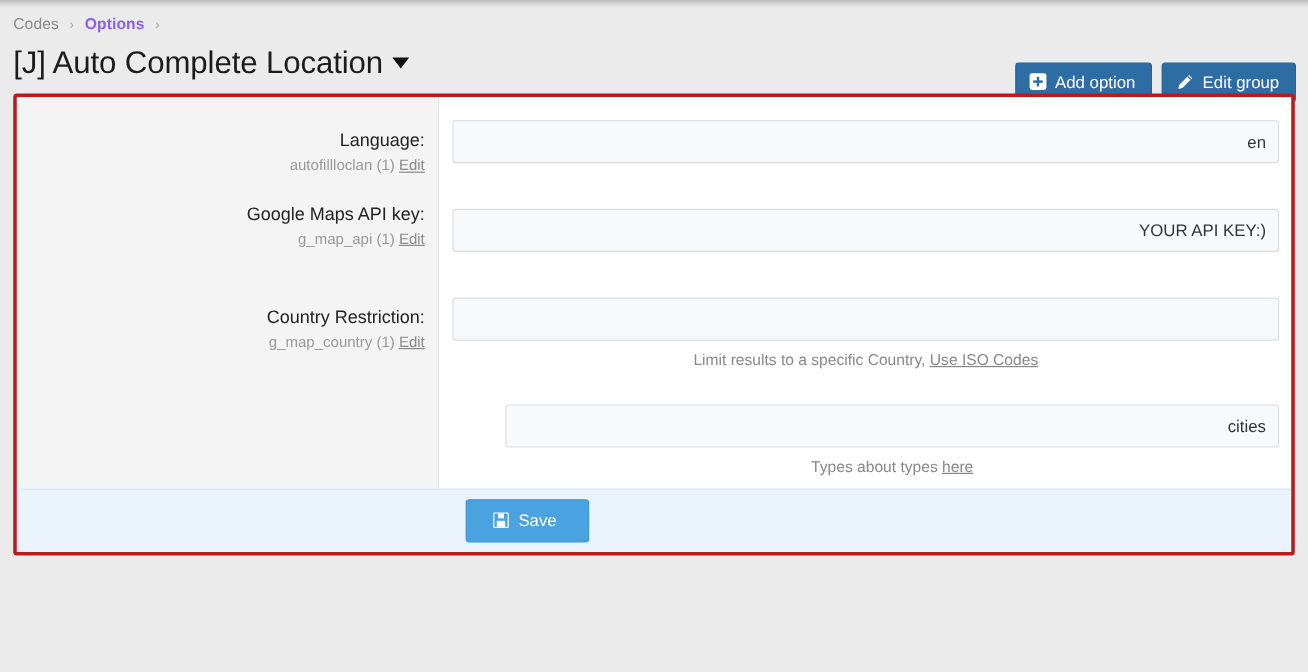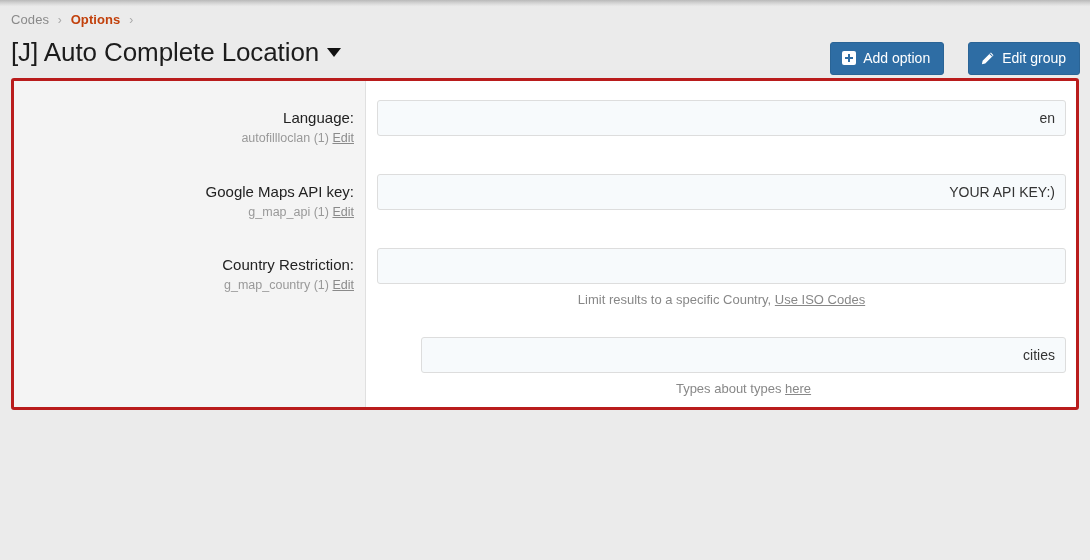--- a/index.html
+++ b/index.html
@@ -37,21 +37,21 @@
     font-size: 13px;
     color: #8a8a8a;
     letter-spacing: .1px;
     white-space: nowrap;
   }
   .breadcrumb .crumb {
     color: #8a8a8a;
     text-decoration: none;
   }
   .breadcrumb .crumb.active {
-    color: #c2410c;
+    color: #8b5cf6;
     font-weight: bold;
   }
   .breadcrumb .sep {
     color: #a9a9a9;
     margin: 0 5px;
     font-size: 12px;
   }
 
   
   .title-row {
@@ -77,23 +77,23 @@
     margin-left: 8px;
     width: 0; height: 0;
     border-left: 7px solid transparent;
     border-right: 7px solid transparent;
     border-top: 9px solid #111;
   }
 
   .top-actions {
     position: absolute;
     right: 10px;
-    top: 9px;
+    top: 19px;
     display: flex;
-    gap: 24px;
+    gap: 8px;
   }
   .btn {
     border: 1px solid transparent;
     border-radius: 3px;
     font-family: "Liberation Sans", sans-serif;
     font-size: 14px;
     cursor: pointer;
     display: inline-flex;
     align-items: center;
     white-space: nowrap;
@@ -326,21 +326,21 @@
             <div class="lbl-main">Language:</div>
             <div class="lbl-sub">
               <span>autofillloclan</span>
               <span>(1)</span>
               <span class="edit-link">Edit</span>
             </div>
           </div>
         </div>
 
         <div class="row l2">
-          <div class="lbl-wrap" style="top:27px;">
+          <div class="lbl-wrap" style="top:14px;">
             <div class="lbl-main">Google Maps API key:</div>
             <div class="lbl-sub">
               <span>g_map_api</span>
               <span>(1)</span>
               <span class="edit-link">Edit</span>
             </div>
           </div>
         </div>
 
         <div class="row l3">
@@ -387,15 +387,25 @@
             <div class="helper">
               <span>Types about types</span>
               <span class="help-link">here</span>
             </div>
           </div>
         </div>
 
       </div>
     </div>
 
+    <div class="panel-footer">
+      <div class="footer-inner">
+        <button class="btn btn-save">
+          <span class="ico">
+              <span class="icon-save"></span>
+            </span>
+          <span>Save</span>
+        </button>
+      </div>
+    </div>
   </div>
 
 </div>
 
 </body></html>

